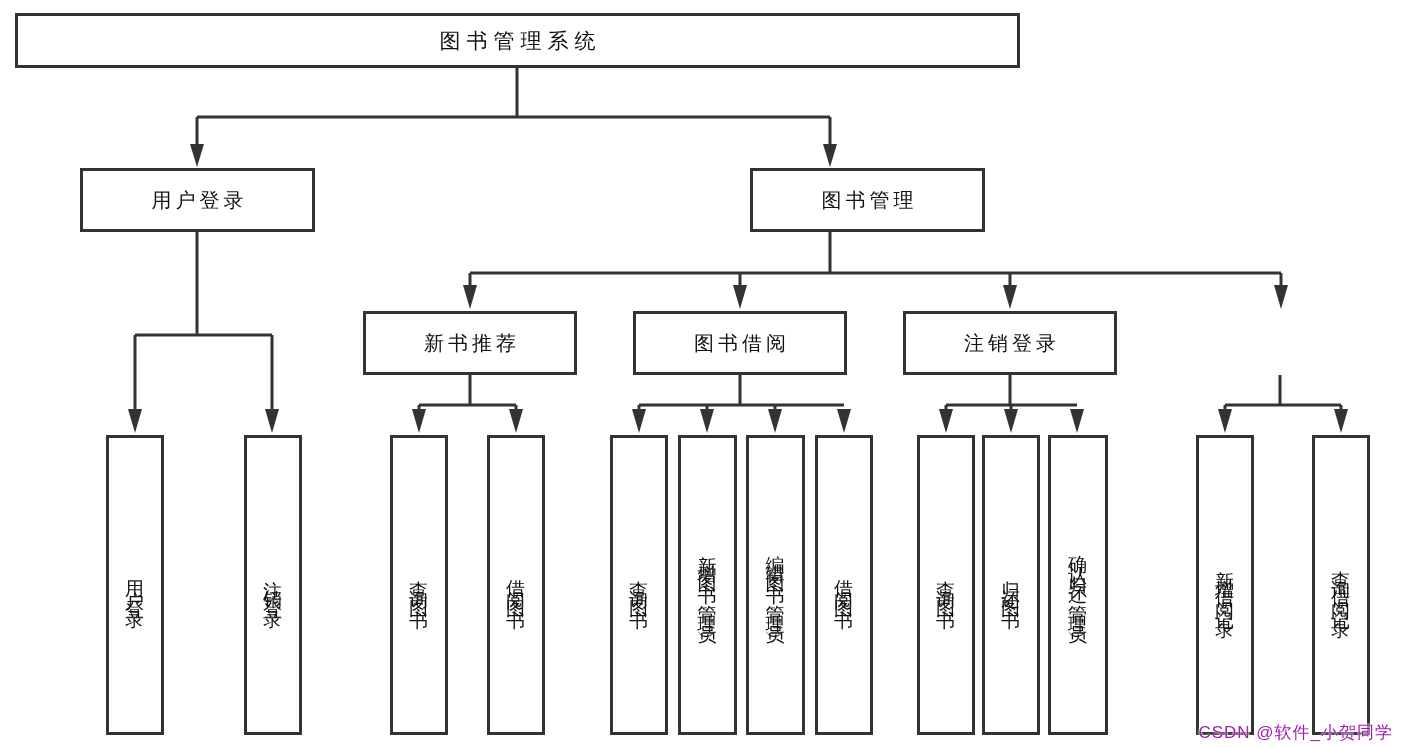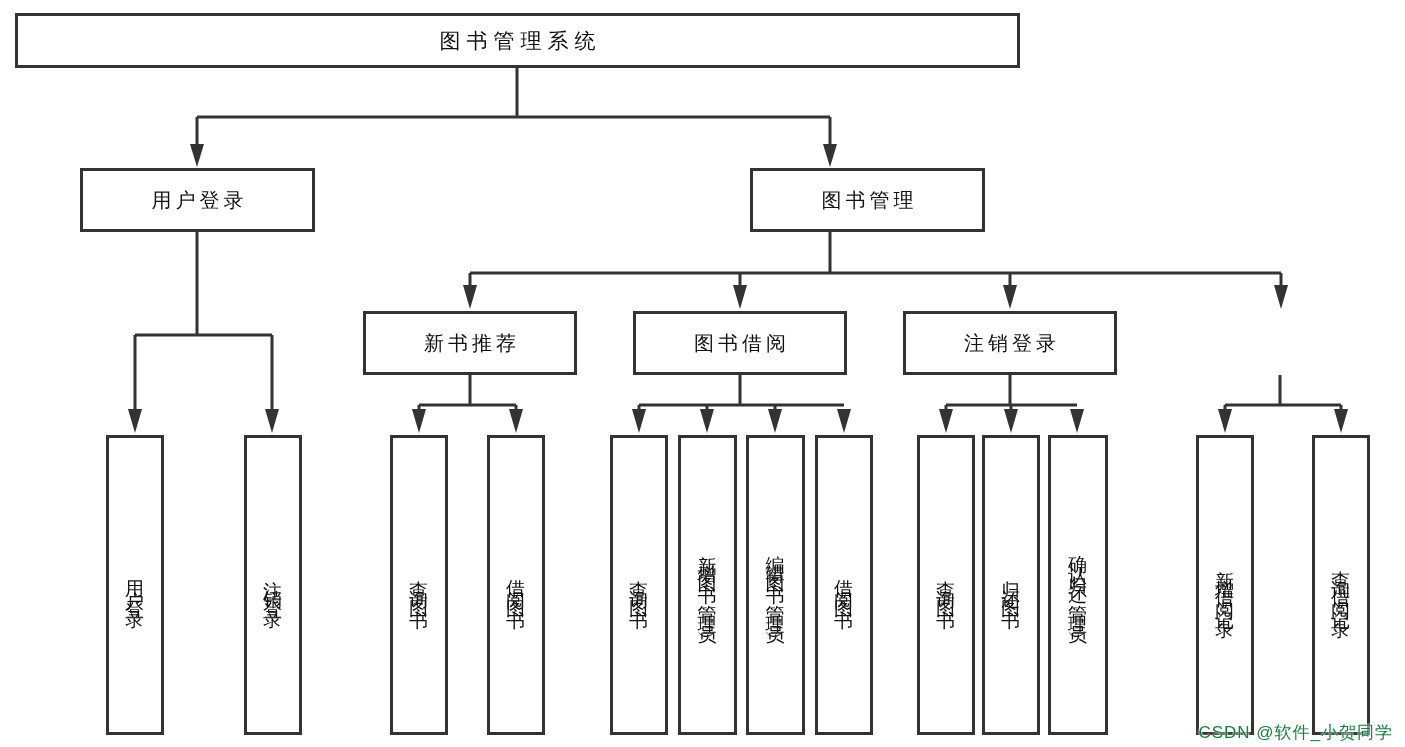--- a/index.html
+++ b/index.html
@@ -44,21 +44,21 @@
     font-size: 19px;
     letter-spacing: 10px;
     line-height: 1;
   }
   .watermark {
     position: absolute;
     right: 12px;
     bottom: 3px;
     font-size: 17px;
     letter-spacing: 1px;
-    color: #15803d;
+    color: #a21caf;
     text-shadow: 0 0 3px #ffffff, 0 0 2px #ffffff;
     white-space: nowrap;
   }
 </style>
 </head>
 <body>
 
 <div class="canvas">
 
   <svg class="wires" viewBox="0 0 1405 747" xmlns="http://www.w3.org/2000/svg">

